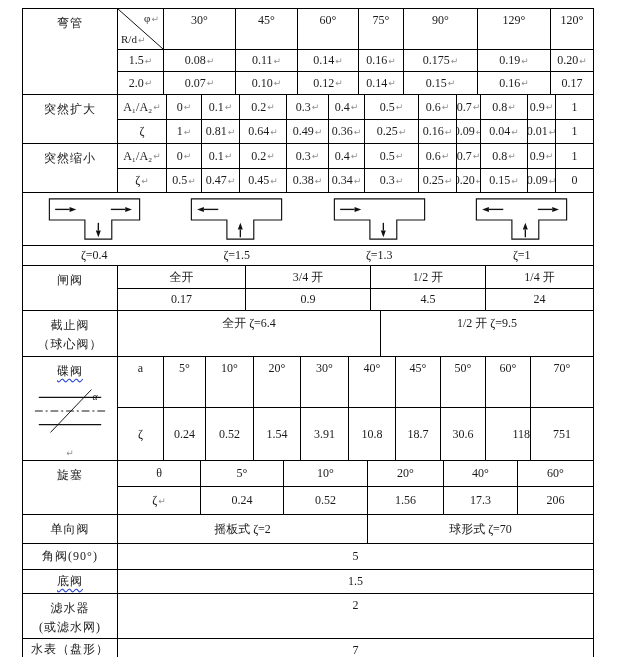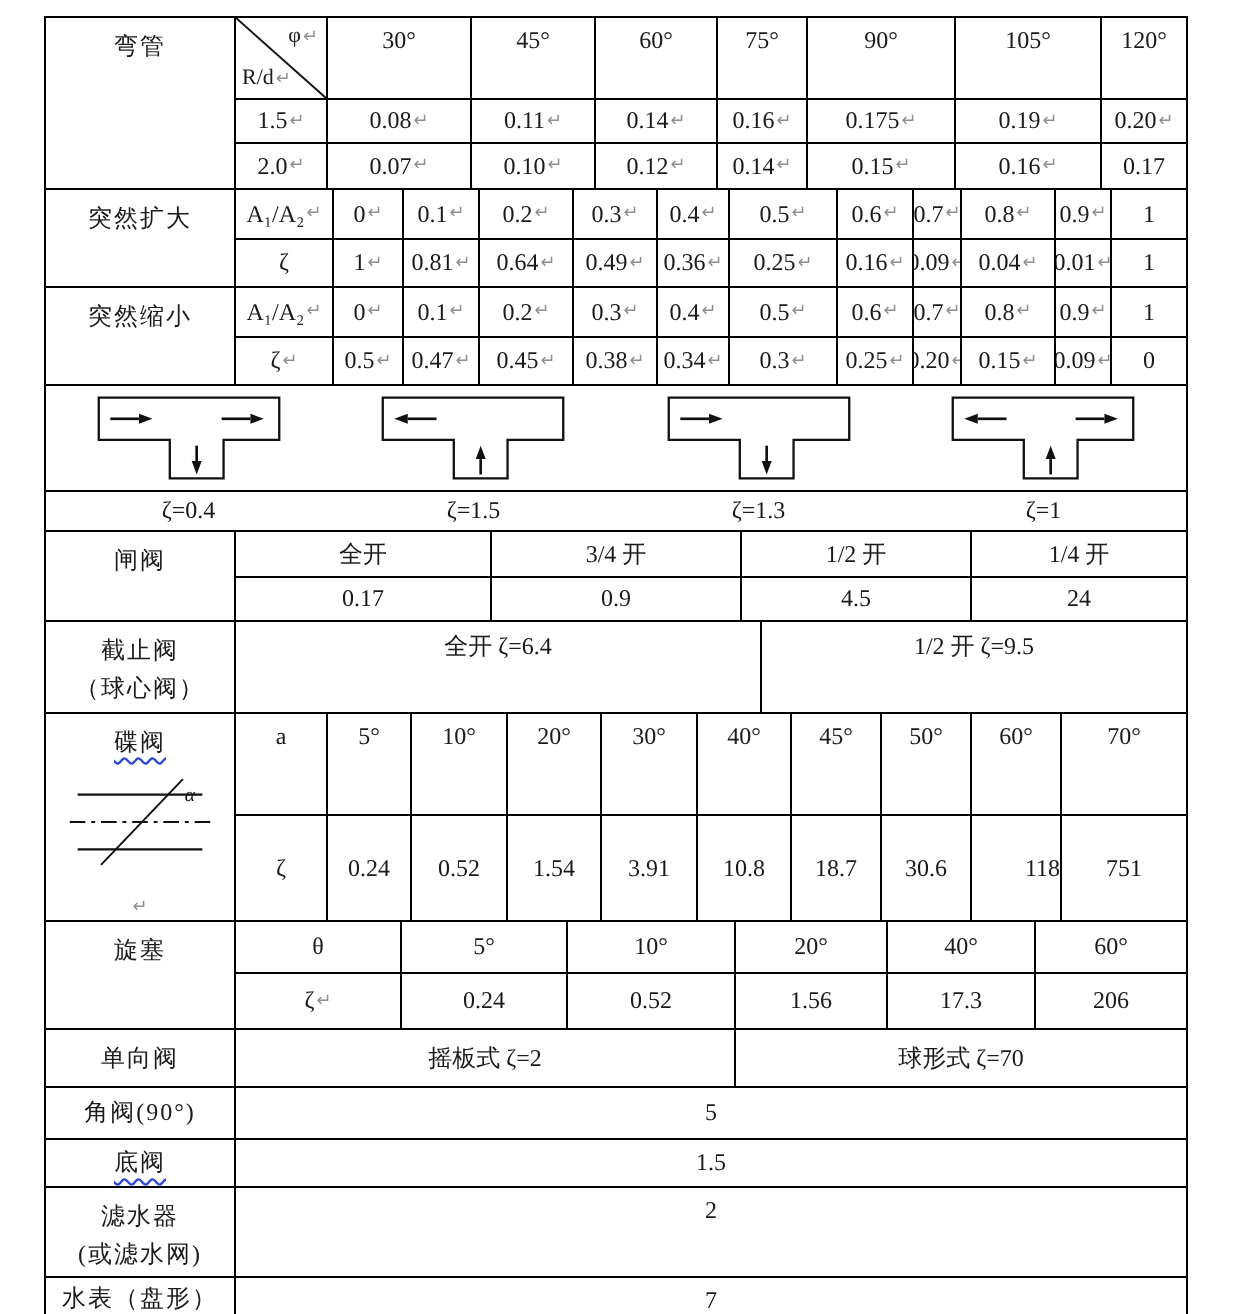--- a/index.html
+++ b/index.html
@@ -54,21 +54,21 @@
           <div class="cell" style="flex: 0 0 61px; width: 61px;">
             <span class="val">60°</span>
           </div>
           <div class="cell" style="flex: 0 0 45px; width: 45px;">
             <span class="val">75°</span>
           </div>
           <div class="cell" style="flex: 0 0 74px; width: 74px;">
             <span class="val">90°</span>
           </div>
           <div class="cell" style="flex: 0 0 73px; width: 73px;">
-            <span class="val">105°</span>
+            <span class="val">129°</span>
           </div>
           <div class="cell" style="flex: 1 1 auto;">
             <span class="val">120°</span>
           </div>
         </div>
         <div class="row" style="height: 22px;">
           <div class="cell" style="flex: 0 0 45px; width: 45px;">
             <span class="val">1.5</span>
             <span class="crlf">↵</span>
           </div>

